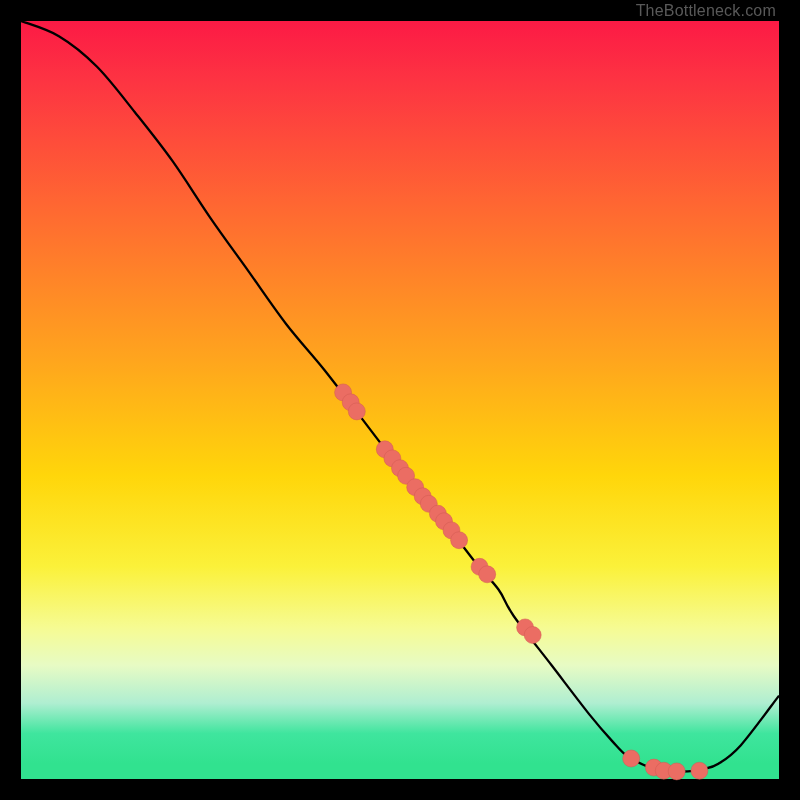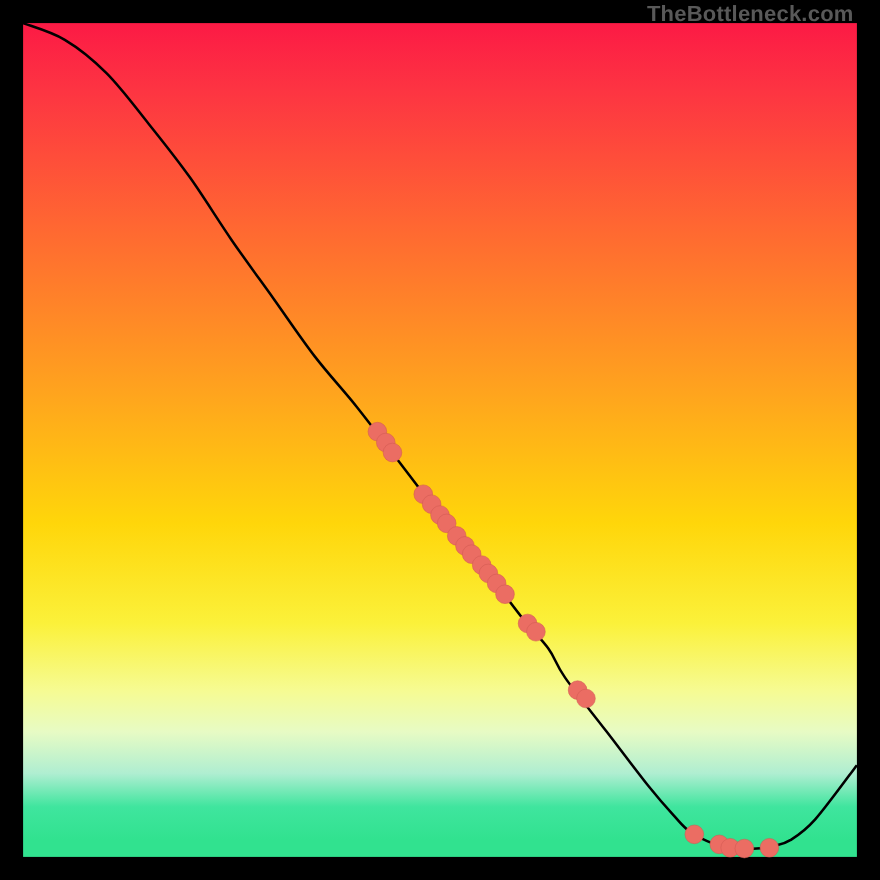--- a/index.html
+++ b/index.html
@@ -37,22 +37,22 @@
       #afeed1 90%,
       #3fe59e 94%,
       #31e28f 98%,
       #31e28f 100%
     );
   }
   .watermark {
     position: absolute;
     right: 24px;
     top: 2px;
-    font-size: 20px;
-    font-weight: 700;
+    font-size: 16px;
+    font-weight: 400;
     color: #595959;
     letter-spacing: 0.2px;
   }
   svg.plot {
     position: absolute;
     left: 0;
     top: 0;
     width: 758px;
     height: 758px;
     overflow: visible;

